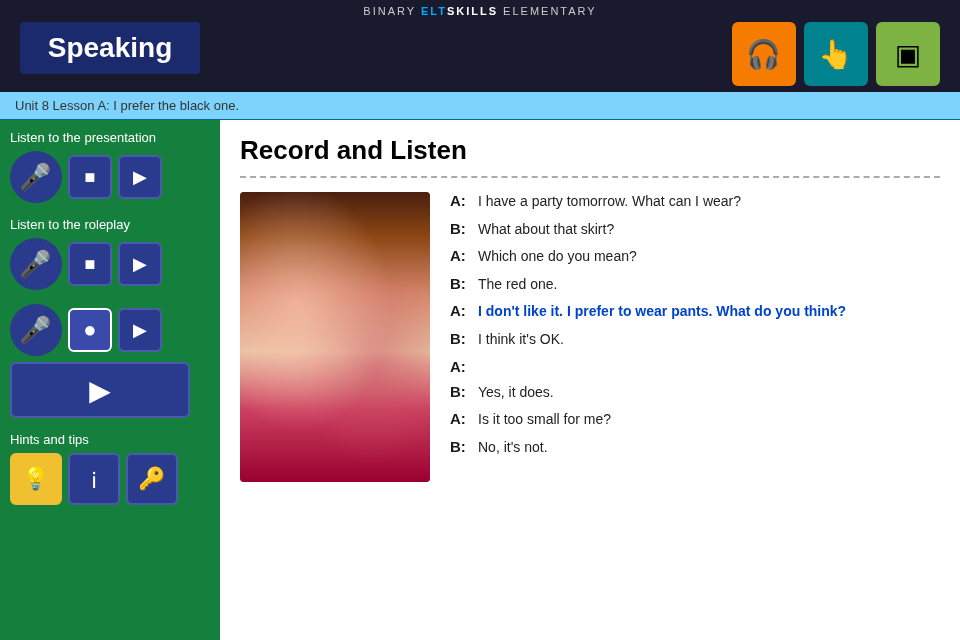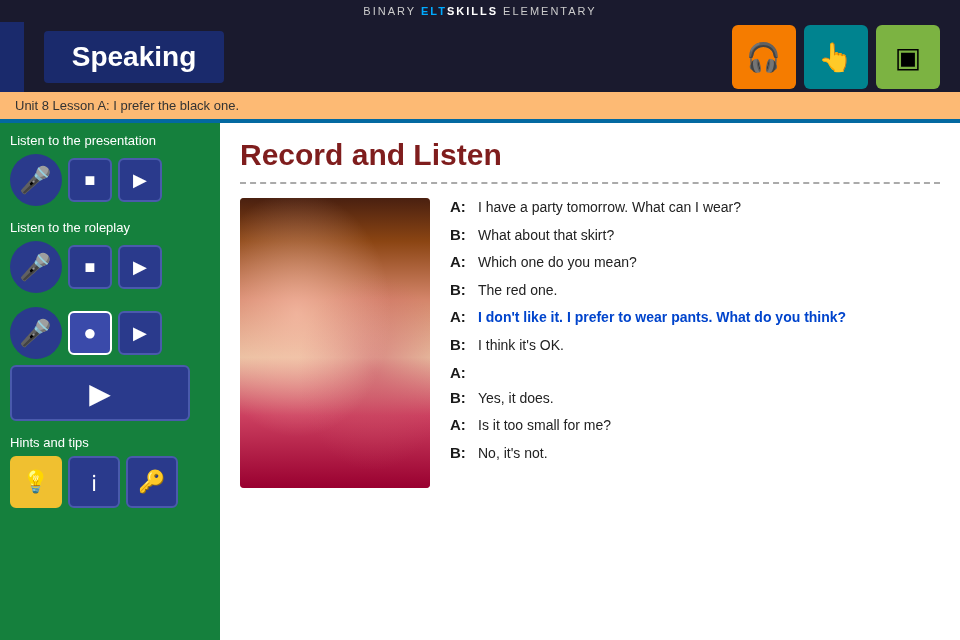--- a/index.html
+++ b/index.html
@@ -20,24 +20,23 @@
       text-align: right;
     }
     #topbar span .elt { color: #00aaff; font-weight: bold; }
     #topbar span .skills { color: #ffffff; font-weight: bold; }
 
     
     #header {
       background: #1a1a2e;
       height: 70px;
       display: flex;
-      align-items: center;
+      align-items: flex-start;
       justify-content: space-between;
       padding: 0 10px;
-      margin-left: 24px;
     }
     #header-title {
       color: white;
       font-size: 28px;
       font-weight: bold;
       background: #1a2a6c;
       padding: 10px 20px;
       margin-left: 10px;
       border-radius: 4px;
       min-width: 180px;
@@ -58,25 +57,25 @@
       align-items: center;
       justify-content: center;
       font-size: 28px;
     }
     .header-btn.orange { background: #f57c00; }
     .header-btn.teal { background: #00838f; }
     .header-btn.green { background: #7cb342; }
 
     
     #breadcrumb {
-      background: #fdba74;
+      background: #7dd3fc;
       padding: 6px 15px;
       font-size: 13px;
       color: #333;
-      border-bottom: 4px solid #0369a1;
+      border-bottom: 1px solid #0369a1;
     }
 
     
     #main {
       display: flex;
       height: calc(640px - 22px - 70px - 28px);
     }
 
     
     #sidebar {
@@ -176,22 +175,22 @@
     }
 
     
     #content {
       flex: 1;
       background: white;
       padding: 15px 20px;
       overflow-y: auto;
     }
     #content-title {
-      font-size: 30px;
-      color: #7f1d1d;
+      font-size: 26px;
+      color: #000000;
       font-weight: bold;
       border-bottom: 2px dashed #aaa;
       padding-bottom: 10px;
       margin-bottom: 14px;
     }
     #content-body {
       display: flex;
       gap: 20px;
     }
     #content-image {

